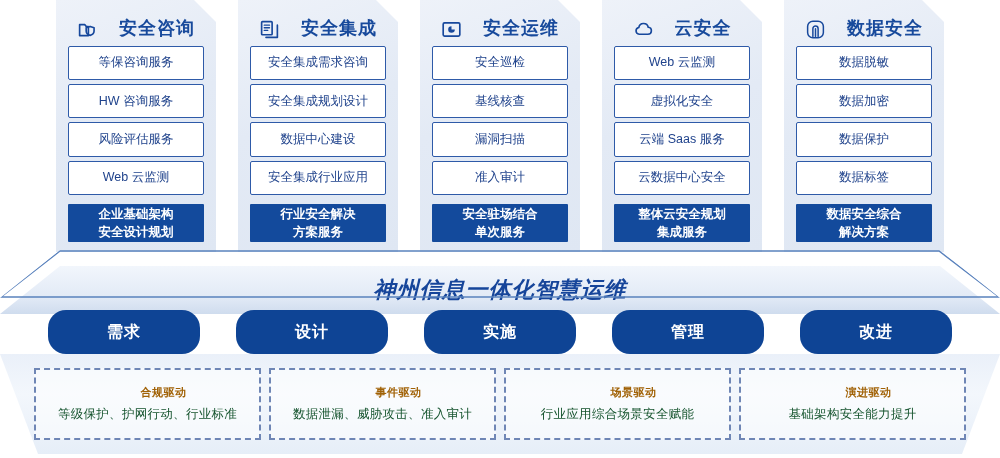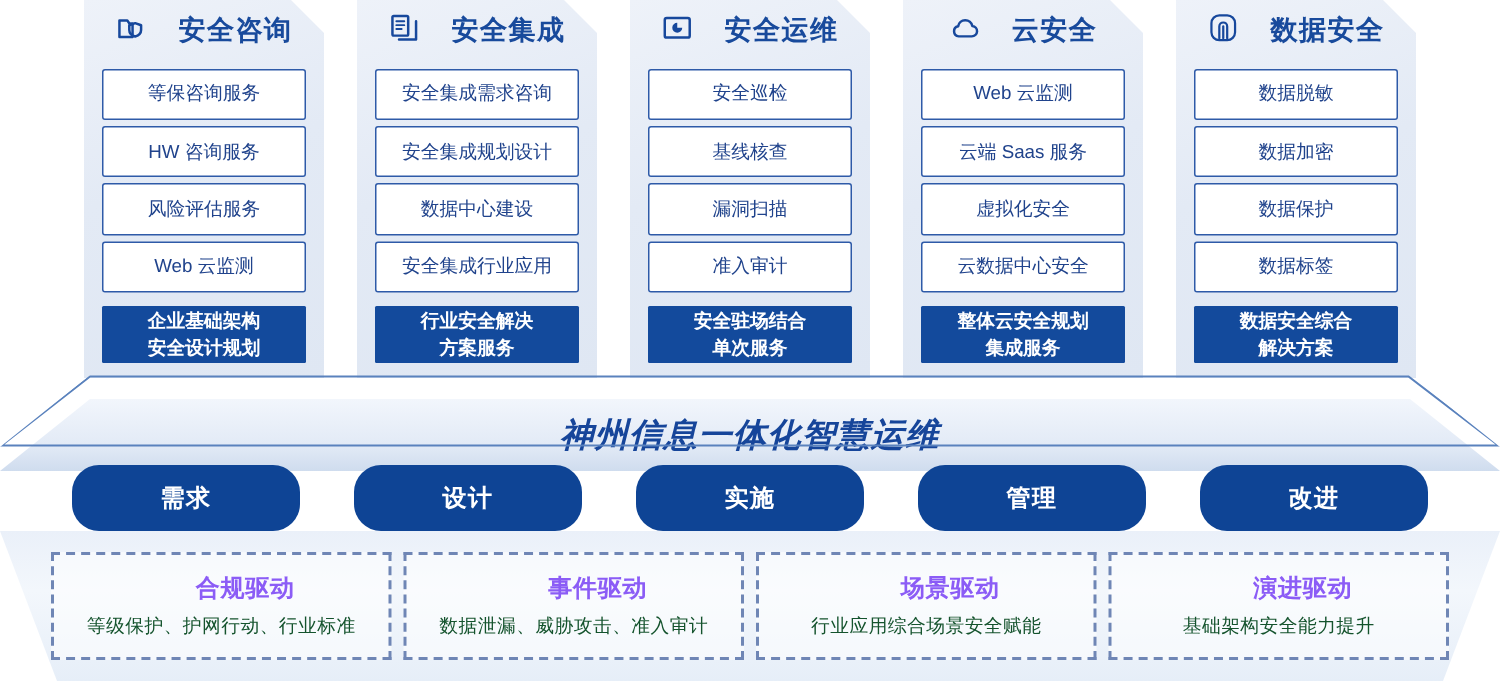--- a/index.html
+++ b/index.html
@@ -34,21 +34,21 @@
     box-sizing: border-box;
     background: linear-gradient(160deg, #eef2f9 0%, #e3eaf5 45%, #dfe7f3 100%);
     -webkit-clip-path: polygon(0 0, calc(100% - 22px) 0, 100% 22px, 100% 100%, 0 100%);
     clip-path: polygon(0 0, calc(100% - 22px) 0, 100% 22px, 100% 100%, 0 100%);
     display: flex;
     flex-direction: column;
     align-items: stretch;
   }
   .col-head {
     display: flex;
-    align-items: flex-start;
+    align-items: flex-end;
     justify-content: center;
     gap: 21px;
     height: 40px;
     margin-bottom: 6px;
   }
   .col-head .icon {
     display: flex;
     align-items: center;
     justify-content: center;
     width: 21px;
@@ -184,23 +184,23 @@
     height: 72px;
     border: 2px dashed #6f86b5;
     background: rgba(255,255,255,0.55);
     display: flex;
     flex-direction: column;
     align-items: center;
     justify-content: center;
     box-sizing: border-box;
   }
   .driver-title {
-    font-size: 16px;
-    font-weight: bold;
-    color: #8b5cf6;
+    font-size: 11px;
+    font-weight: bold;
+    color: #a16207;
     margin-bottom: 6px;
     letter-spacing: .5px;
     margin-left: 32px;
   }
   .driver-sub {
     font-size: 12.5px;
     color: #14532d;
     letter-spacing: .3px;
     white-space: nowrap;
   }
@@ -265,22 +265,22 @@
   <div class="column">
     <div class="col-head">
       <span class="icon">
         <svg width="22" height="22" viewBox="0 0 24 24" fill="none" stroke="#17489c" stroke-width="1.9" stroke-linejoin="round" stroke-linecap="round">
           <path d="M7 18h10a4 4 0 0 0 .4-7.98A5.5 5.5 0 0 0 6.6 10.3 3.9 3.9 0 0 0 7 18z"></path>
         </svg>
       </span>
       <span class="col-title">云安全</span>
     </div>
     <div class="item">Web 云监测</div>
+    <div class="item">虚拟化安全</div>
     <div class="item">云端 Saas 服务</div>
-    <div class="item">虚拟化安全</div>
     <div class="item">云数据中心安全</div>
     <div class="highlight">整体云安全规划<br>集成服务</div>
   </div>
 
   <div class="column">
     <div class="col-head">
       <span class="icon">
         <svg width="21" height="21" viewBox="0 0 24 24" fill="none" stroke="#17489c" stroke-width="1.7" stroke-linecap="round">
           <rect x="3" y="2.5" width="18" height="19" rx="6"></rect>
           <path d="M9 20V11a3 3 0 0 1 6 0v9"></path>

